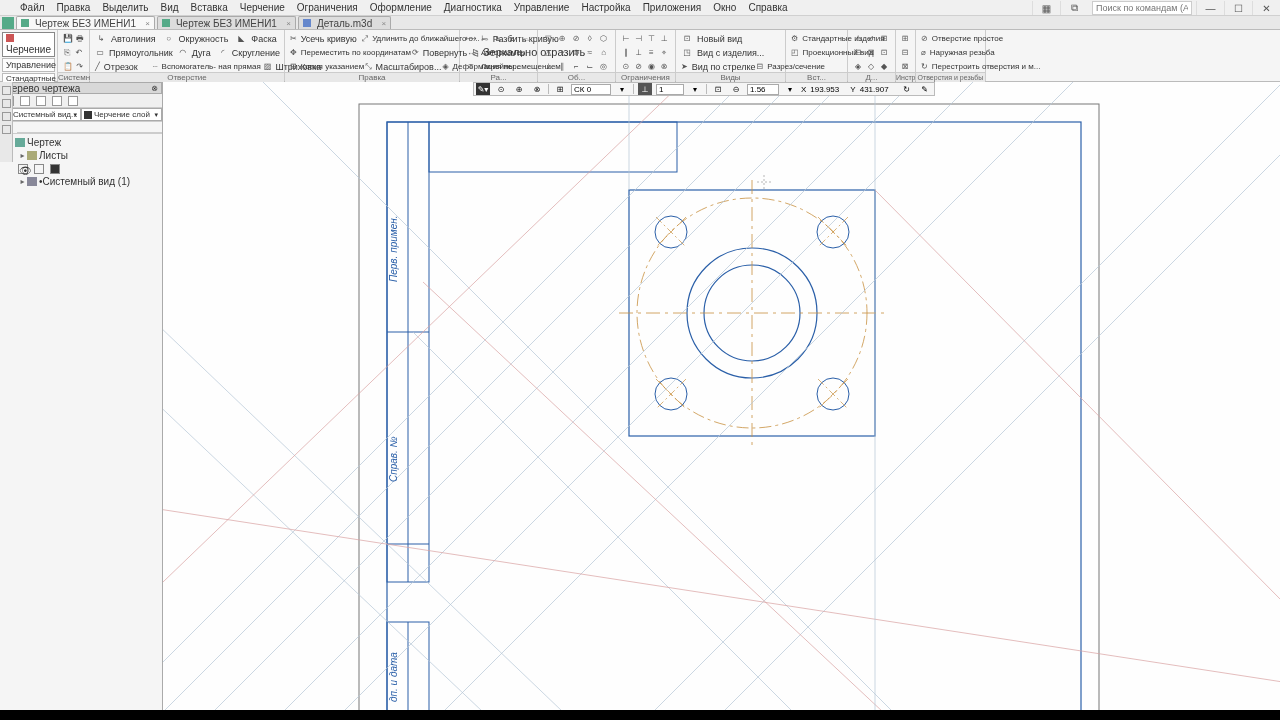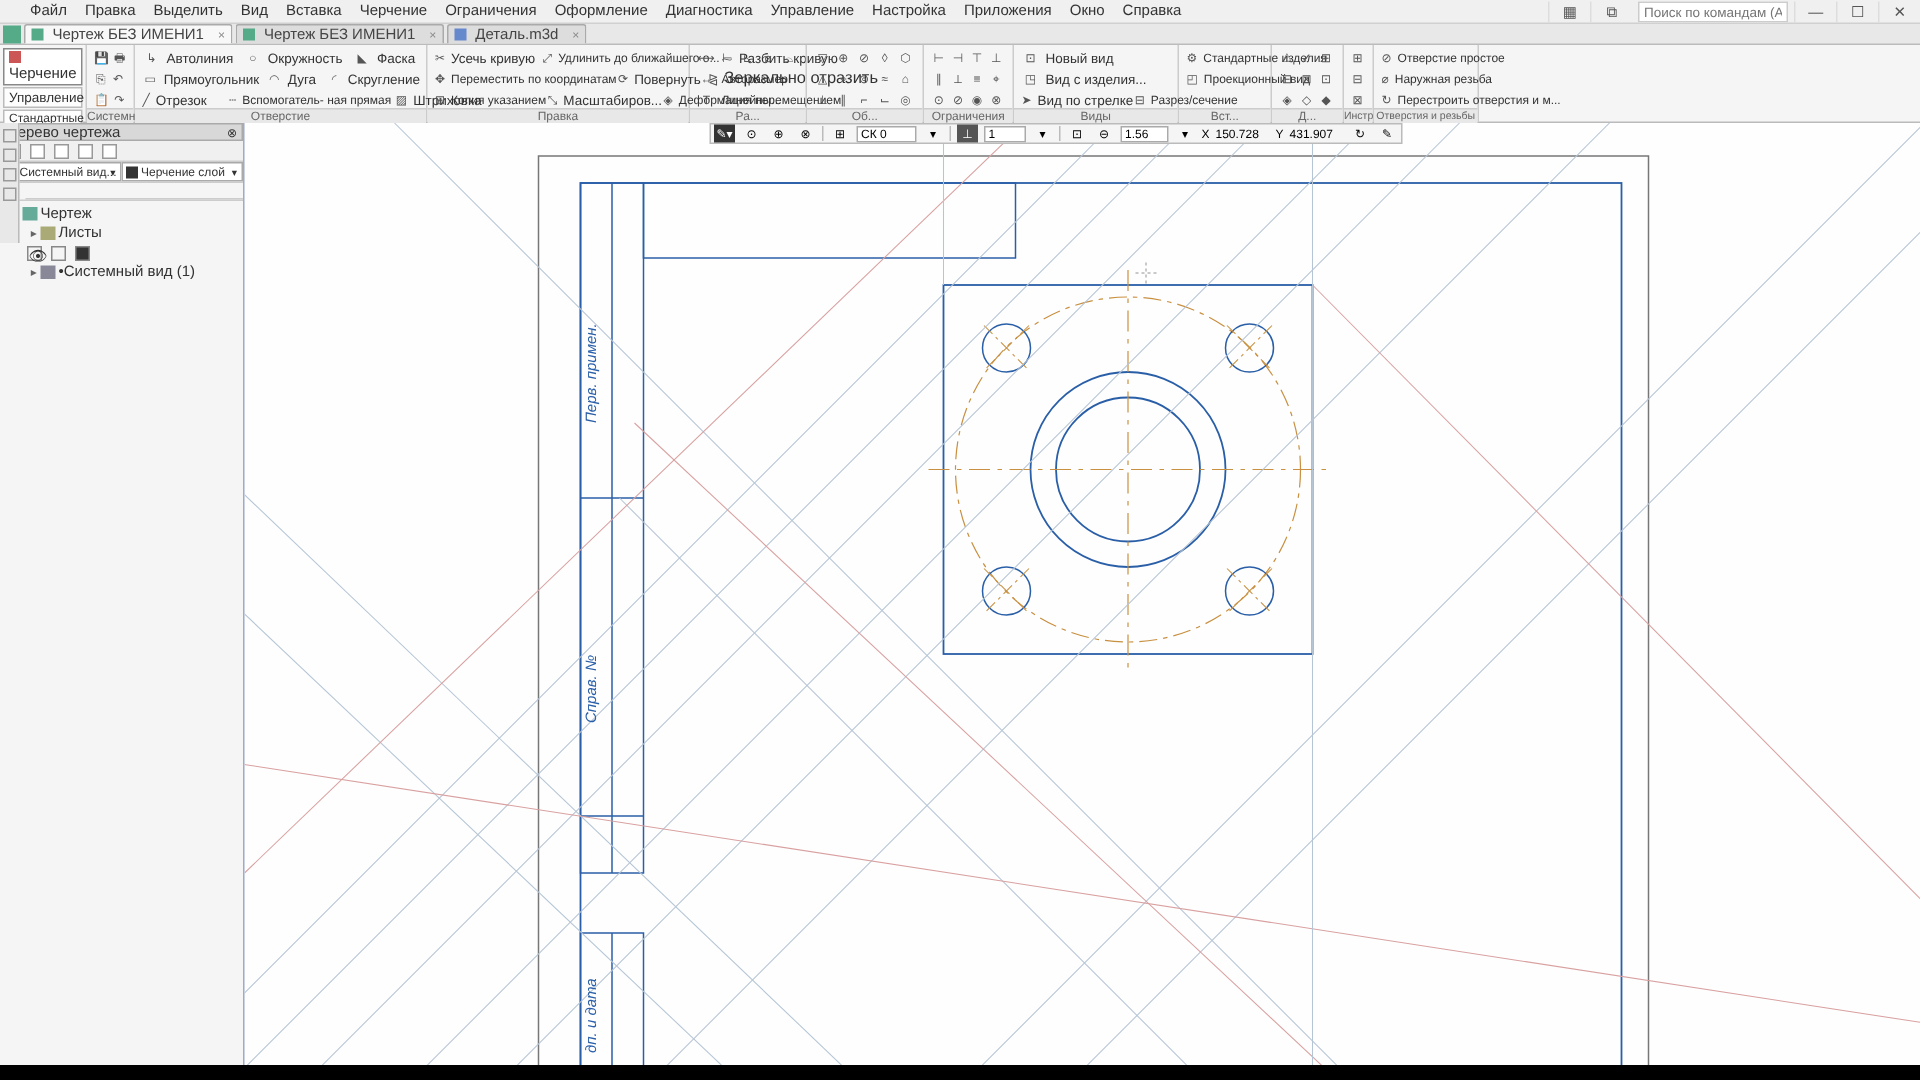--- a/index.html
+++ b/index.html
@@ -401,21 +401,21 @@
       <span class="sep"></span>
       <span class="mbtn" style="background:#555;color:#fff">⊥</span>
       <span class="mcombo" style="width:28px">1</span>
       <span class="mbtn">▾</span>
       <span class="sep"></span>
       <span class="mbtn">⊡</span>
       <span class="mbtn">⊖</span>
       <span class="mcombo" style="width:32px">1.56</span>
       <span class="mbtn">▾</span>
       <span style="font-size:8px">X</span>
-      <span style="font-size:8px;width:36px">150.728</span>
+      <span style="font-size:8px;width:36px">193.953</span>
       <span style="font-size:8px">Y</span>
       <span style="font-size:8px;width:36px">431.907</span>
       <span class="mbtn">↻</span>
       <span class="mbtn">✎</span>
     </div>
 
     <svg class="drawing" width="1120" height="630">
 
       <rect x="196" y="22" width="740" height="610" fill="none" stroke="#777" stroke-width="1"></rect>
 

